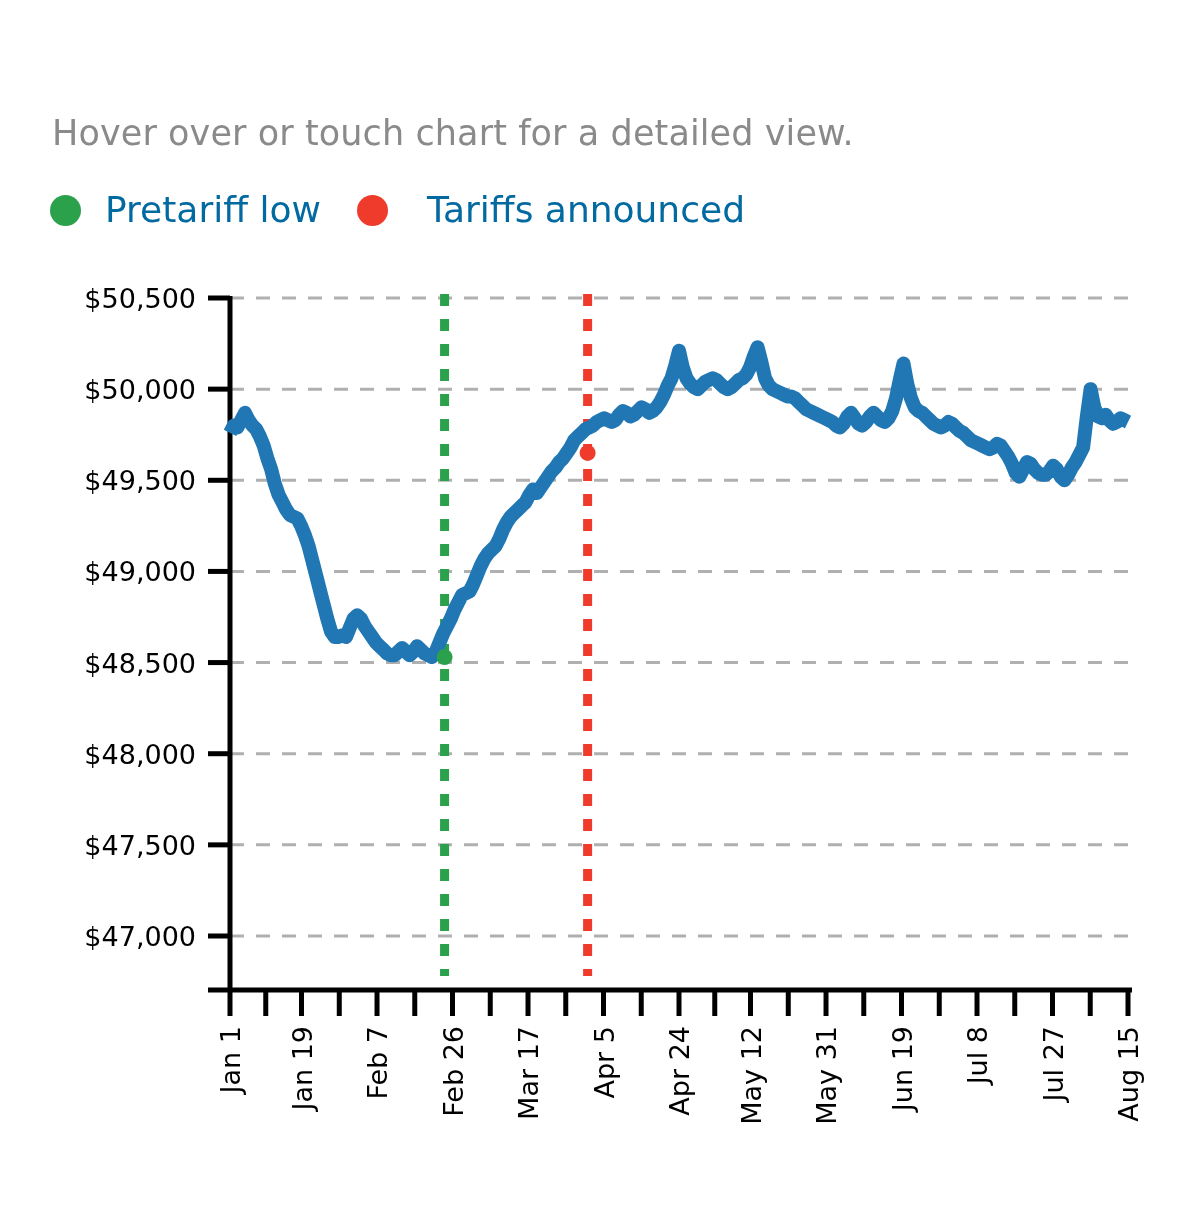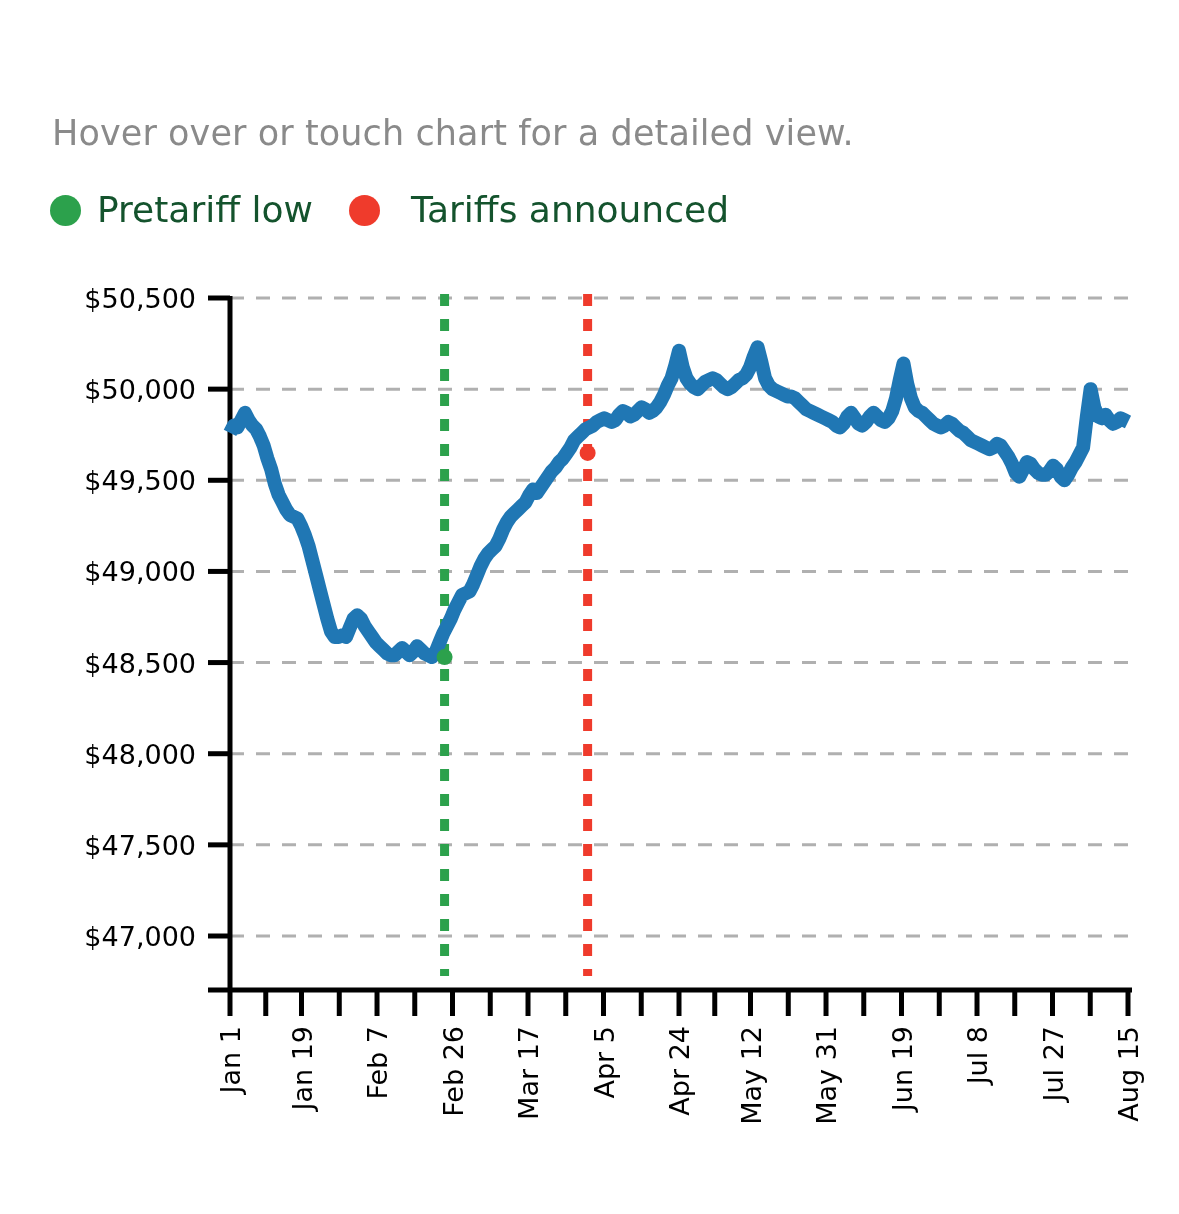--- a/index.html
+++ b/index.html
@@ -47,22 +47,22 @@
   }
   .legend-dot {
     width: 31px;
     height: 31px;
     border-radius: 50%;
     display: inline-block;
     flex: 0 0 auto;
   }
   .legend-label {
     font-size: 36px;
-    color: #14532d;
-    margin-left: 16px;
+    color: #0369a1;
+    margin-left: 24px;
     line-height: 1;
   }
   .chart-area {
     position: absolute;
     left: 0;
     top: 0;
     width: 1179px;
     height: 1214px;
   }
   svg { display: block; }

